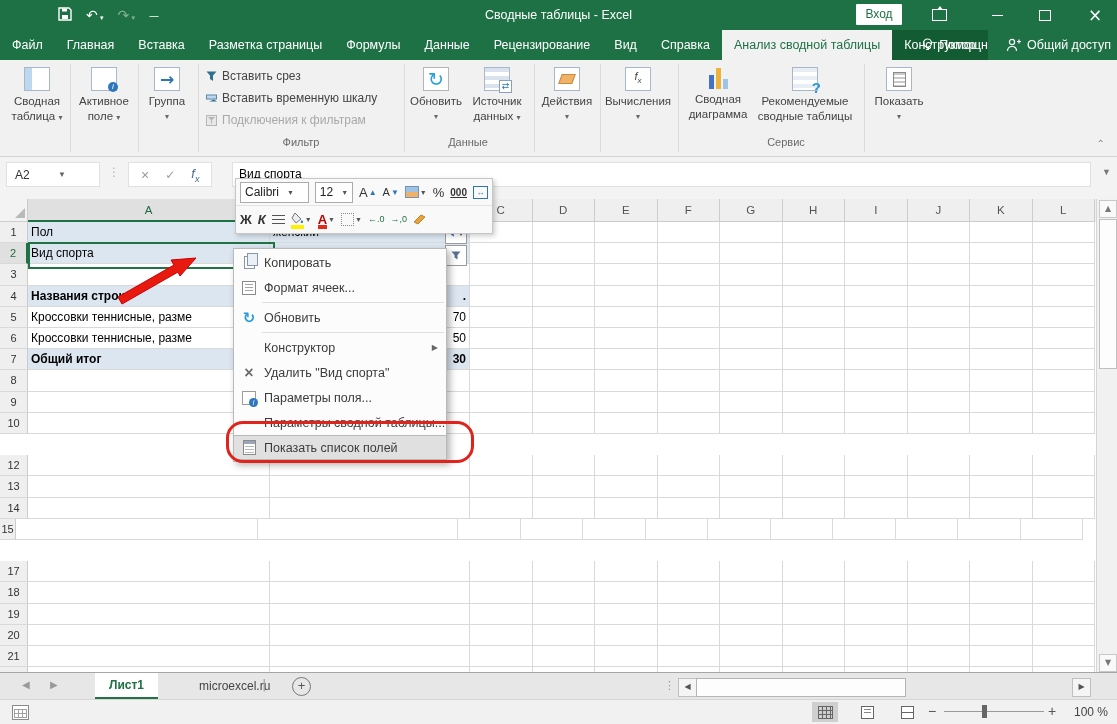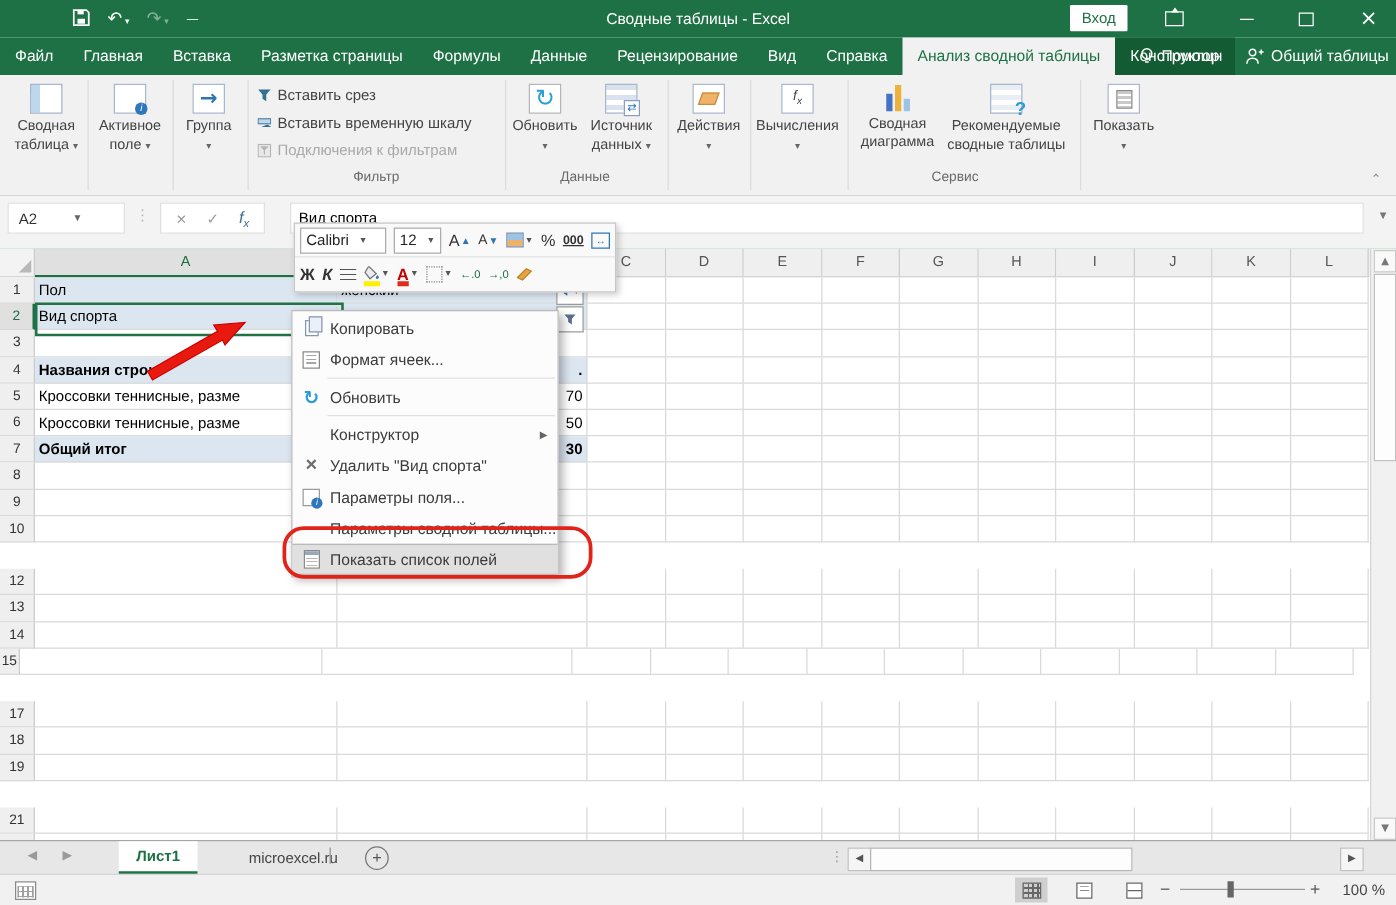--- a/index.html
+++ b/index.html
@@ -204,21 +204,21 @@
           <path d="M4 9.5h3M4 11.5h3" stroke="#fff" stroke-width="1.2"></path>
         </svg>
       <span>Помощн</span>
     </span>
     <span class="tr-item">
       <svg width="15" height="14" viewBox="0 0 15 14">
           <circle cx="6" cy="4" r="2.6" fill="none" stroke="#fff" stroke-width="1.2"></circle>
           <path d="M1.5 13c0-3 2-4.5 4.5-4.5S10.5 10 10.5 13" fill="none" stroke="#fff" stroke-width="1.2"></path>
           <path d="M11 3.5h4M13 1.5v4" stroke="#fff" stroke-width="1.2"></path>
         </svg>
-      <span>Общий таблицы</span>
+      <span>Общий доступ</span>
     </span>
   </div>
 
   <div class="ribbon">
 
     <div class="bigbtn" style="left:8px;width:58px;">
       <span class="icbox" style="background:linear-gradient(to right,#BDD7EE 7px,#fff 7px),linear-gradient(to bottom,#BDD7EE 7px,#fff 7px);"></span>
       <span>Сводная</span>
       <span><span>таблица</span> <span class="caret">▾</span></span>
     </div>
@@ -309,21 +309,21 @@
       <span>Сводная</span>
       <span>диаграмма</span>
     </div>
     <div class="bigbtn" style="left:752px;width:106px;">
       <span class="icbox" style="background:repeating-linear-gradient(to bottom,#E9EEF5 0 4px,#fff 4px 8px);">
           <span style="position:absolute;right:-4px;bottom:-4px;color:#2E9BD6;font-weight:bold;font-size:15px;">?</span>
         </span>
       <span>Рекомендуемые</span>
       <span>сводные таблицы</span>
     </div>
-    <div class="grouplabel" style="left:678px;width:172px;">Сервис</div>
+    <div class="grouplabel" style="left:700px;width:172px;">Сервис</div>
     <div class="rsep" style="left:864px;"></div>
 
     <div class="bigbtn" style="left:870px;width:58px;">
       <span class="icbox" style="display:flex;align-items:center;justify-content:center;">
           <span style="width:11px;height:13px;border:1px solid #8a8a8a;background:repeating-linear-gradient(to bottom,#C9C9C9 0 2px,#fff 2px 4px);"></span>
         </span>
       <span>Показать</span>
       <span class="caret">▾</span>
     </div>
     <div class="collapse">⌃</div>
@@ -595,20 +595,35 @@
         <div class="cell" style="width: 62.5px;"></div>
         <div class="cell" style="width: 62.5px;"></div>
         <div class="cell" style="width: 62.5px;"></div>
         <div class="cell" style="width: 62.5px;"></div>
         <div class="cell" style="width: 62.5px;"></div>
         <div class="cell" style="width: 62.5px;"></div>
         <div class="cell" style="width: 62.5px;"></div>
       </div>
       <div class="grow" style="top: 381.6px; height: 21.2px;">
         <div class="rn" style="width: 28px;">19</div>
+        <div class="cell" style="width: 242px;"></div>
+        <div class="cell" style="width: 200px;"></div>
+        <div class="cell" style="width: 62.5px;"></div>
+        <div class="cell" style="width: 62.5px;"></div>
+        <div class="cell" style="width: 62.5px;"></div>
+        <div class="cell" style="width: 62.5px;"></div>
+        <div class="cell" style="width: 62.5px;"></div>
+        <div class="cell" style="width: 62.5px;"></div>
+        <div class="cell" style="width: 62.5px;"></div>
+        <div class="cell" style="width: 62.5px;"></div>
+        <div class="cell" style="width: 62.5px;"></div>
+        <div class="cell" style="width: 62.5px;"></div>
+      </div>
+      <div class="grow" style="top: 402.8px; height: 21.2px;">
+        <div class="rn" style="width: 28px;">20</div>
         <div class="cell" style="width: 242px;"></div>
         <div class="cell" style="width: 200px;"></div>
         <div class="cell" style="width: 62.5px;"></div>
         <div class="cell" style="width: 62.5px;"></div>
         <div class="cell" style="width: 62.5px;"></div>
         <div class="cell" style="width: 62.5px;"></div>
         <div class="cell" style="width: 62.5px;"></div>
         <div class="cell" style="width: 62.5px;"></div>
         <div class="cell" style="width: 62.5px;"></div>
         <div class="cell" style="width: 62.5px;"></div>

